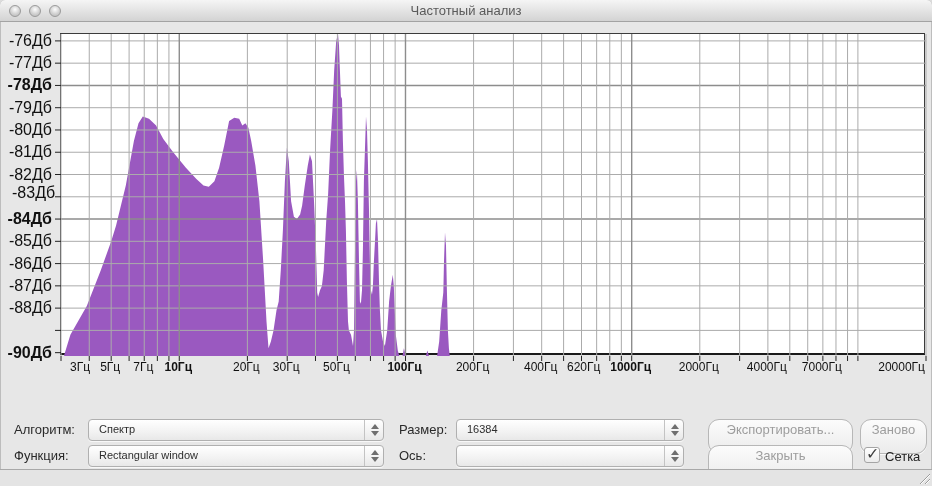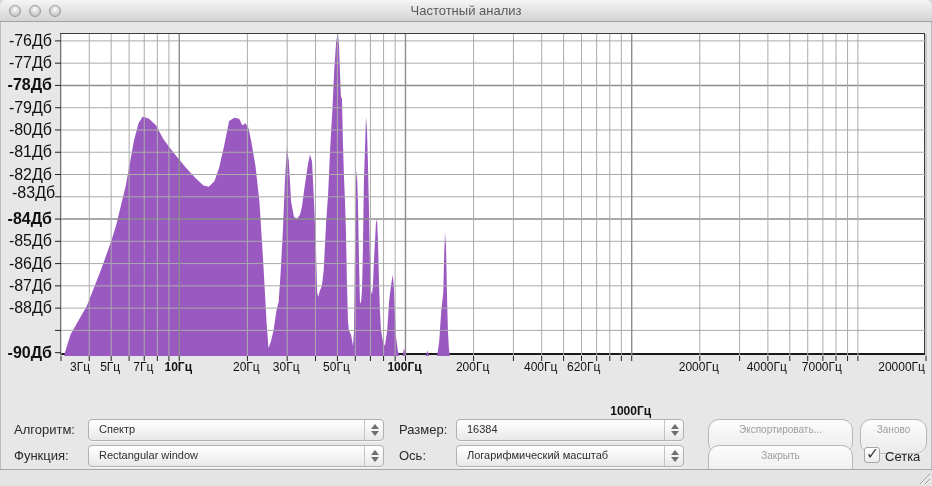--- a/index.html
+++ b/index.html
@@ -42,21 +42,21 @@
   .popup .val { position:absolute; left:10px; top:3px; font-size:11px; color:#2e2e2e; white-space:nowrap; }
   .stepper { position:absolute; right:0; top:0; width:19px; height:20px; border-left:1px solid #c3c3c3; }
   .arr-up { position:absolute; left:6px; top:4px; width:0; height:0;
             border-left:4px solid transparent; border-right:4px solid transparent;
             border-bottom:5px solid #6f6f6f; }
   .arr-dn { position:absolute; left:6px; bottom:4px; width:0; height:0;
             border-left:4px solid transparent; border-right:4px solid transparent;
             border-top:5px solid #6f6f6f; }
   .pill { position:absolute; height:35px; border:1px solid #b7b7b7; border-radius:11px;
           background:linear-gradient(#fcfcfc,#ebebeb); text-align:center;
-          font-size:10px; color:#9d9d9d; line-height:19px;
+          font-size:13px; color:#9d9d9d; line-height:19px;
           box-shadow:0 1px 0 rgba(255,255,255,.8); }
   .checkbox { position:absolute; width:16px; height:16px; border:1px solid #a5a5a5; border-radius:3px;
               background:linear-gradient(#ffffff,#ececec); }
   .checkbox .mark { display:none; position:absolute; left:1px; top:-4px;
                     font-size:16px; color:#3f3f3f; }
   .checkbox.checked .mark { display:block; }
   .cb-label { position:absolute; font-size:13px; color:#222; }
 
   
   .bottombar { position:absolute; left:0; top:469px; width:932px; height:17px;
@@ -204,21 +204,21 @@
       <div style="left: 50.184px;">5Гц</div>
       <div style="left: 83.2394px;">7Гц</div>
       <div class="blbl" style="left: 118.28px;">10Гц</div>
       <div style="left: 186.375px;">20Гц</div>
       <div style="left: 226.208px;">30Гц</div>
       <div style="left: 276.392px;">50Гц</div>
       <div class="blbl" style="left: 344.488px;">100Гц</div>
       <div style="left: 412.583px;">200Гц</div>
       <div style="left: 480.679px;">400Гц</div>
       <div style="left: 523.733px;">620Гц</div>
-      <div class="blbl" style="left: 570.696px; margin-top: 44px;">1000Гц</div>
+      <div class="blbl" style="left: 570.696px;">1000Гц</div>
       <div style="left: 638.792px;">2000Гц</div>
       <div style="left: 706.887px;">4000Гц</div>
       <div style="left: 761.864px;">7000Гц</div>
       <div style="right: 0px; transform: none;">20000Гц</div>
     </div>
 
 
   <div class="ctl-label" style="left:14px; top:419px;">Алгоритм:</div>
   <div class="popup" style="left:88px; top:419px; width:296px;">
     <span class="val">Спектр</span>
@@ -241,21 +241,20 @@
   <div class="ctl-label" style="left:14px; top:445px;">Функция:</div>
   <div class="popup" style="left:88px; top:445px; width:296px;">
     <span class="val">Rectangular window</span>
     <span class="stepper">
         <span class="arr-up"></span>
         <span class="arr-dn"></span>
       </span>
   </div>
   <div class="ctl-label" style="left:399px; top:445px;">Ось:</div>
   <div class="popup" style="left:456px; top:445px; width:228px;">
-    <span class="val">Логарифмический масштаб</span>
     <span class="stepper">
         <span class="arr-up"></span>
         <span class="arr-dn"></span>
       </span>
   </div>
   <div class="pill" style="left:708px; top:445px; width:145px;">Закрыть</div>
   <div class="checkbox checked" id="grid-checkbox" style="left:864px; top:447px;">
     <span class="mark">✓</span>
   </div>
   <div class="cb-label" style="left:885px; top:449px;">Сетка</div>

